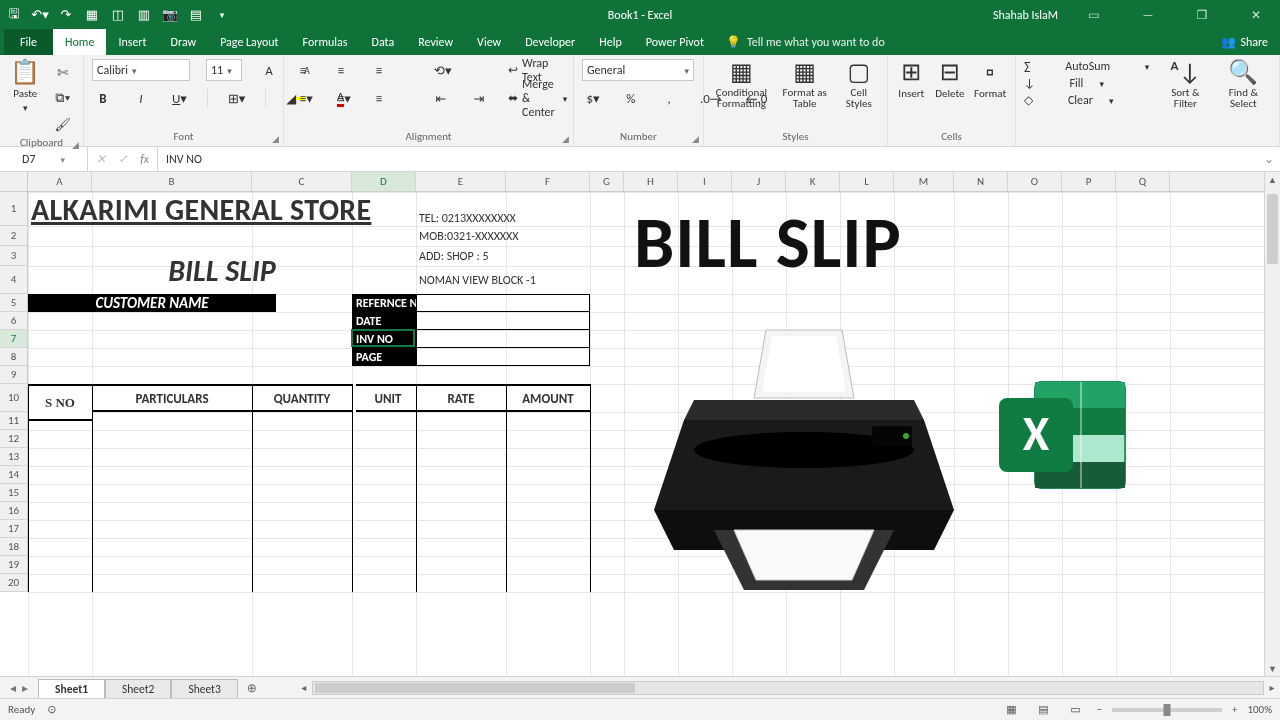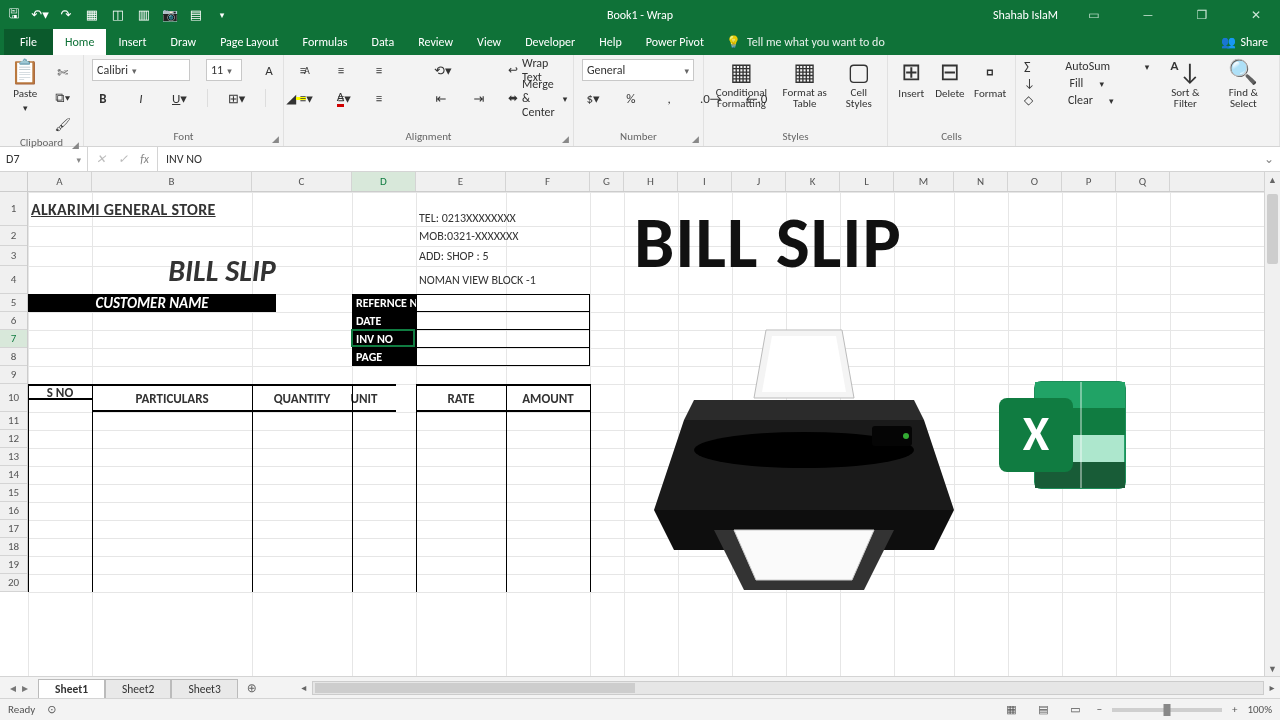--- a/index.html
+++ b/index.html
@@ -31,40 +31,40 @@
 .stackbtn .big { font-size: 24px; line-height: 26px; }
 .minicol { display: flex; flex-direction: column; gap: 4px; }
 .row { display: flex; align-items: center; gap: 16px; }
 .sel { border: 1px solid #c8c8c8; background: #fff; height: 22px; display: inline-flex; align-items: center; padding: 0 4px; font-size: 12px; }
 .sel .dd { margin-left: 4px; color: #666; font-size: 9px; }
 .btn { height: 22px; min-width: 22px; border: 1px solid transparent; background: transparent; display: inline-flex; align-items: center; justify-content: center; padding: 0 3px; cursor: pointer; font-size: 13px; }
 .wraptext { display: inline-flex; align-items: center; gap: 4px; font-size: 12px; padding: 0 4px; height: 22px; cursor: pointer; }
 
 
 .fbar { height: 25px; border-bottom: 1px solid #d4d4d4; display: flex; align-items: center; background: #fff; }
-.namebox { width: 88px; border-right: 1px solid #d4d4d4; height: 100%; display: flex; align-items: center; padding: 0 6px; font-size: 12px; justify-content: space-between; }
+.namebox { width: 88px; border-right: 1px solid #d4d4d4; height: 100%; display: flex; align-items: center; padding: 0 22px; font-size: 12px; justify-content: space-between; }
 .fbar .fx { border-right: 1px solid #d4d4d4; height: 100%; display: flex; align-items: center; padding: 0 8px; color: #888; font-style: italic; gap: 12px; }
 .fbar .formula { flex: 1; padding: 0 8px; font-size: 12px; }
 .fbar .expand { padding: 0 6px; color: #888; }
 
 
 .gridwrap { position: relative; height: 504px; display: flex; }
 .gutter-corner { width: 28px; height: 20px; border-right: 1px solid #ccc; border-bottom: 1px solid #ccc; background: #f0f0f0; }
 .colheads { height: 20px; background: #f0f0f0; border-bottom: 1px solid #ccc; display: flex; }
 .colheads div { border-right: 1px solid #d4d4d4; text-align: center; font-size: 11px; line-height: 20px; color: #555; }
 .rowheads { width: 28px; background: #f0f0f0; border-right: 1px solid #ccc; }
 .rowheads div { border-bottom: 1px solid #d4d4d4; text-align: center; font-size: 11px; color: #555; }
 .grid { position: relative; flex: 1; background: #fff; }
 .cells { position: absolute; inset: 0; }
 
 .cell { position: absolute; padding: 1px 3px; font-size: 12px; display: flex; align-items: center; overflow: visible; white-space: nowrap; }
 .selborder { position: absolute; border: 2px solid #107c41; pointer-events: none; z-index: 5; }
 
 
-.store-title { font-family: Calibri, Arial; font-weight: 700; font-size: 16px; text-decoration: underline; letter-spacing: .3px; }
+.store-title { font-family: Calibri, Arial; font-weight: 700; font-size: 30px; text-decoration: underline; letter-spacing: .3px; }
 .sub { font-weight: 700; font-size: 12.5px; }
 .billslip { font-family: Calibri, Arial; font-weight: 700; font-style: italic; font-size: 30px; }
 .blackcell { background: #000; color: #fff; font-weight: 700; font-style: italic; display: flex; align-items: center; }
 .hdr { font-weight: 700; border-top: 2px solid #000; border-bottom: 2px solid #000; background: #fff; height: 20px; }
 
 .overlay-text { position: absolute; font-family: Calibri, Arial; font-weight: 800; font-size: 72px; color: #111; letter-spacing: 1px; }
 .excel-icon { position: absolute; width: 132px; height: 118px; }
 .printer { position: absolute; width: 300px; height: 270px; }
 
 .vscroll { width: 16px; background: #f0f0f0; border-left: 1px solid #d4d4d4; position: relative; }
@@ -96,21 +96,21 @@
     <span class="ico">🖫</span>
     <span class="ico">↶▾</span>
     <span class="ico">↷</span>
     <span class="ico">▦</span>
     <span class="ico">◫</span>
     <span class="ico">▥</span>
     <span class="ico">📷</span>
     <span class="ico">▤</span>
     <span class="ico" style="font-size:9px">▾</span>
   </div>
-  <div class="title">Book1 - Wrap</div>
+  <div class="title">Book1 - Excel</div>
   <div class="right">
     <span>Shahab IslaM</span>
     <span class="wbtn">▭</span>
     <span class="wbtn">—</span>
     <span class="wbtn">❐</span>
     <span class="wbtn">✕</span>
   </div>
 </div>
 
 <div class="ribbon-tabs">
@@ -404,24 +404,24 @@
           <div class="cell " style="left: 388px; top: 74px; width: 174px; height: 28px;">NOMAN VIEW BLOCK -1</div>
           <div class="cell blackcell" style="left: 324px; top: 102px; width: 64px; height: 18px; font-size: 12px; font-style: normal; padding-left: 4px;">REFERNCE NO</div>
           <div class="cell " style="left: 388px; top: 102px; width: 174px; height: 18px; border: 1px solid rgb(0, 0, 0);"></div>
           <div class="cell blackcell" style="left: 324px; top: 120px; width: 64px; height: 18px; font-size: 12px; font-style: normal; padding-left: 4px;">DATE</div>
           <div class="cell " style="left: 388px; top: 120px; width: 174px; height: 18px; border-top: none; border-right: 1px solid rgb(0, 0, 0); border-bottom: 1px solid rgb(0, 0, 0); border-left: 1px solid rgb(0, 0, 0); border-image: initial;"></div>
           <div class="cell blackcell" style="left: 324px; top: 138px; width: 64px; height: 18px; font-size: 12px; font-style: normal; padding-left: 4px;">INV NO</div>
           <div class="cell " style="left: 388px; top: 138px; width: 174px; height: 18px; border-top: none; border-right: 1px solid rgb(0, 0, 0); border-bottom: 1px solid rgb(0, 0, 0); border-left: 1px solid rgb(0, 0, 0); border-image: initial;"></div>
           <div class="cell blackcell" style="left: 324px; top: 156px; width: 64px; height: 18px; font-size: 12px; font-style: normal; padding-left: 4px;">PAGE</div>
           <div class="cell " style="left: 388px; top: 156px; width: 174px; height: 18px; border-top: none; border-right: 1px solid rgb(0, 0, 0); border-bottom: 1px solid rgb(0, 0, 0); border-left: 1px solid rgb(0, 0, 0); border-image: initial;"></div>
           <div style="position: absolute; border: 1.5px solid rgb(0, 0, 0); left: 324px; top: 102px; width: 238px; height: 72px; pointer-events: none;"></div>
-          <div class="cell hdr" style="left: 0px; top: 192px; width: 64px; height: 16px; justify-content: center; font-size: 13px;">S NO</div>
+          <div class="cell hdr" style="left: 0px; top: 192px; width: 64px; height: 37px; justify-content: center; font-size: 13px; font-family: Liberation Serif, serif;">S NO</div>
           <div class="cell hdr" style="left: 64px; top: 192px; width: 160px; height: 28px; justify-content: center; font-size: 13px;">PARTICULARS</div>
           <div class="cell hdr" style="left: 224px; top: 192px; width: 100px; height: 28px; justify-content: center; font-size: 13px;">QUANTITY</div>
-          <div class="cell hdr" style="left: 304px; top: 192px; width: 64px; height: 28px; justify-content: center; font-size: 13px;">UNIT</div>
+          <div class="cell hdr" style="left: 328px; top: 192px; width: 64px; height: 28px; justify-content: center; font-size: 13px;">UNIT</div>
           <div class="cell hdr" style="left: 388px; top: 192px; width: 90px; height: 28px; justify-content: center; font-size: 13px;">RATE</div>
           <div class="cell hdr" style="left: 478px; top: 192px; width: 84px; height: 28px; justify-content: center; font-size: 13px;">AMOUNT</div>
           <div style="position: absolute; background: rgb(0, 0, 0); width: 1px; left: 64px; top: 192px; height: 208px;"></div>
           <div style="position: absolute; background: rgb(0, 0, 0); width: 1px; left: 224px; top: 192px; height: 208px;"></div>
           <div style="position: absolute; background: rgb(0, 0, 0); width: 1px; left: 324px; top: 192px; height: 208px;"></div>
           <div style="position: absolute; background: rgb(0, 0, 0); width: 1px; left: 388px; top: 192px; height: 208px;"></div>
           <div style="position: absolute; background: rgb(0, 0, 0); width: 1px; left: 478px; top: 192px; height: 208px;"></div>
           <div style="position: absolute; background: rgb(0, 0, 0); width: 1px; left: 0px; top: 192px; height: 208px;"></div>
           <div style="position: absolute; background: rgb(0, 0, 0); width: 1px; left: 562px; top: 192px; height: 208px;"></div>
           <div class="selborder" style="left: 323px; top: 137px; width: 64px; height: 18px;"></div>

